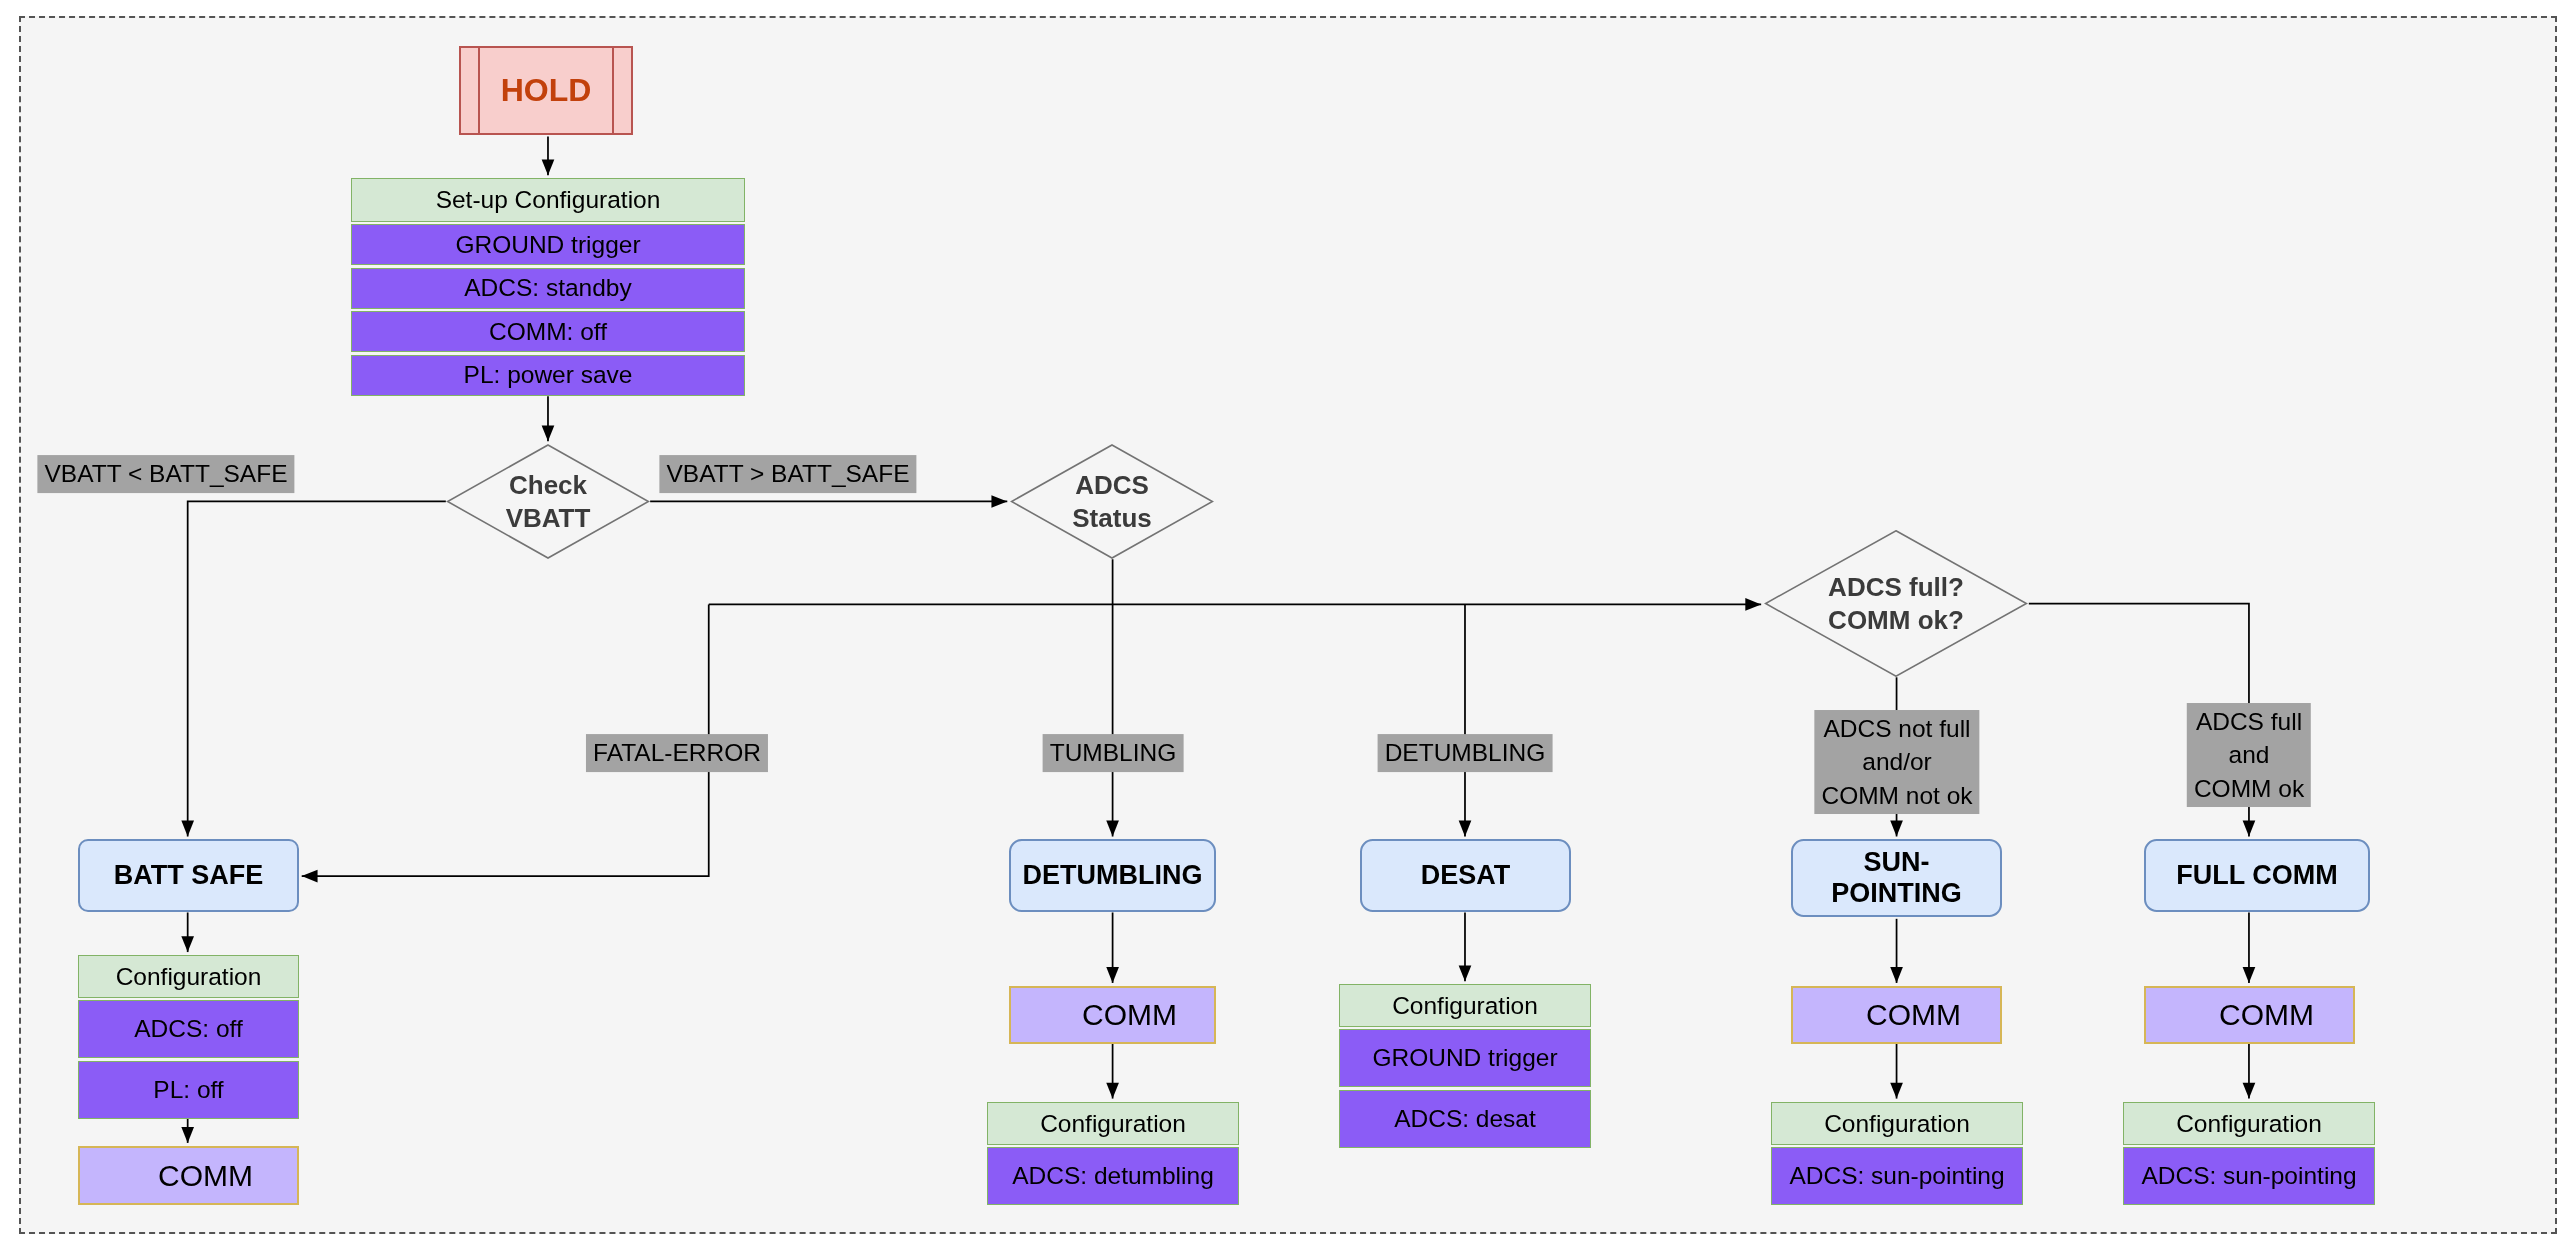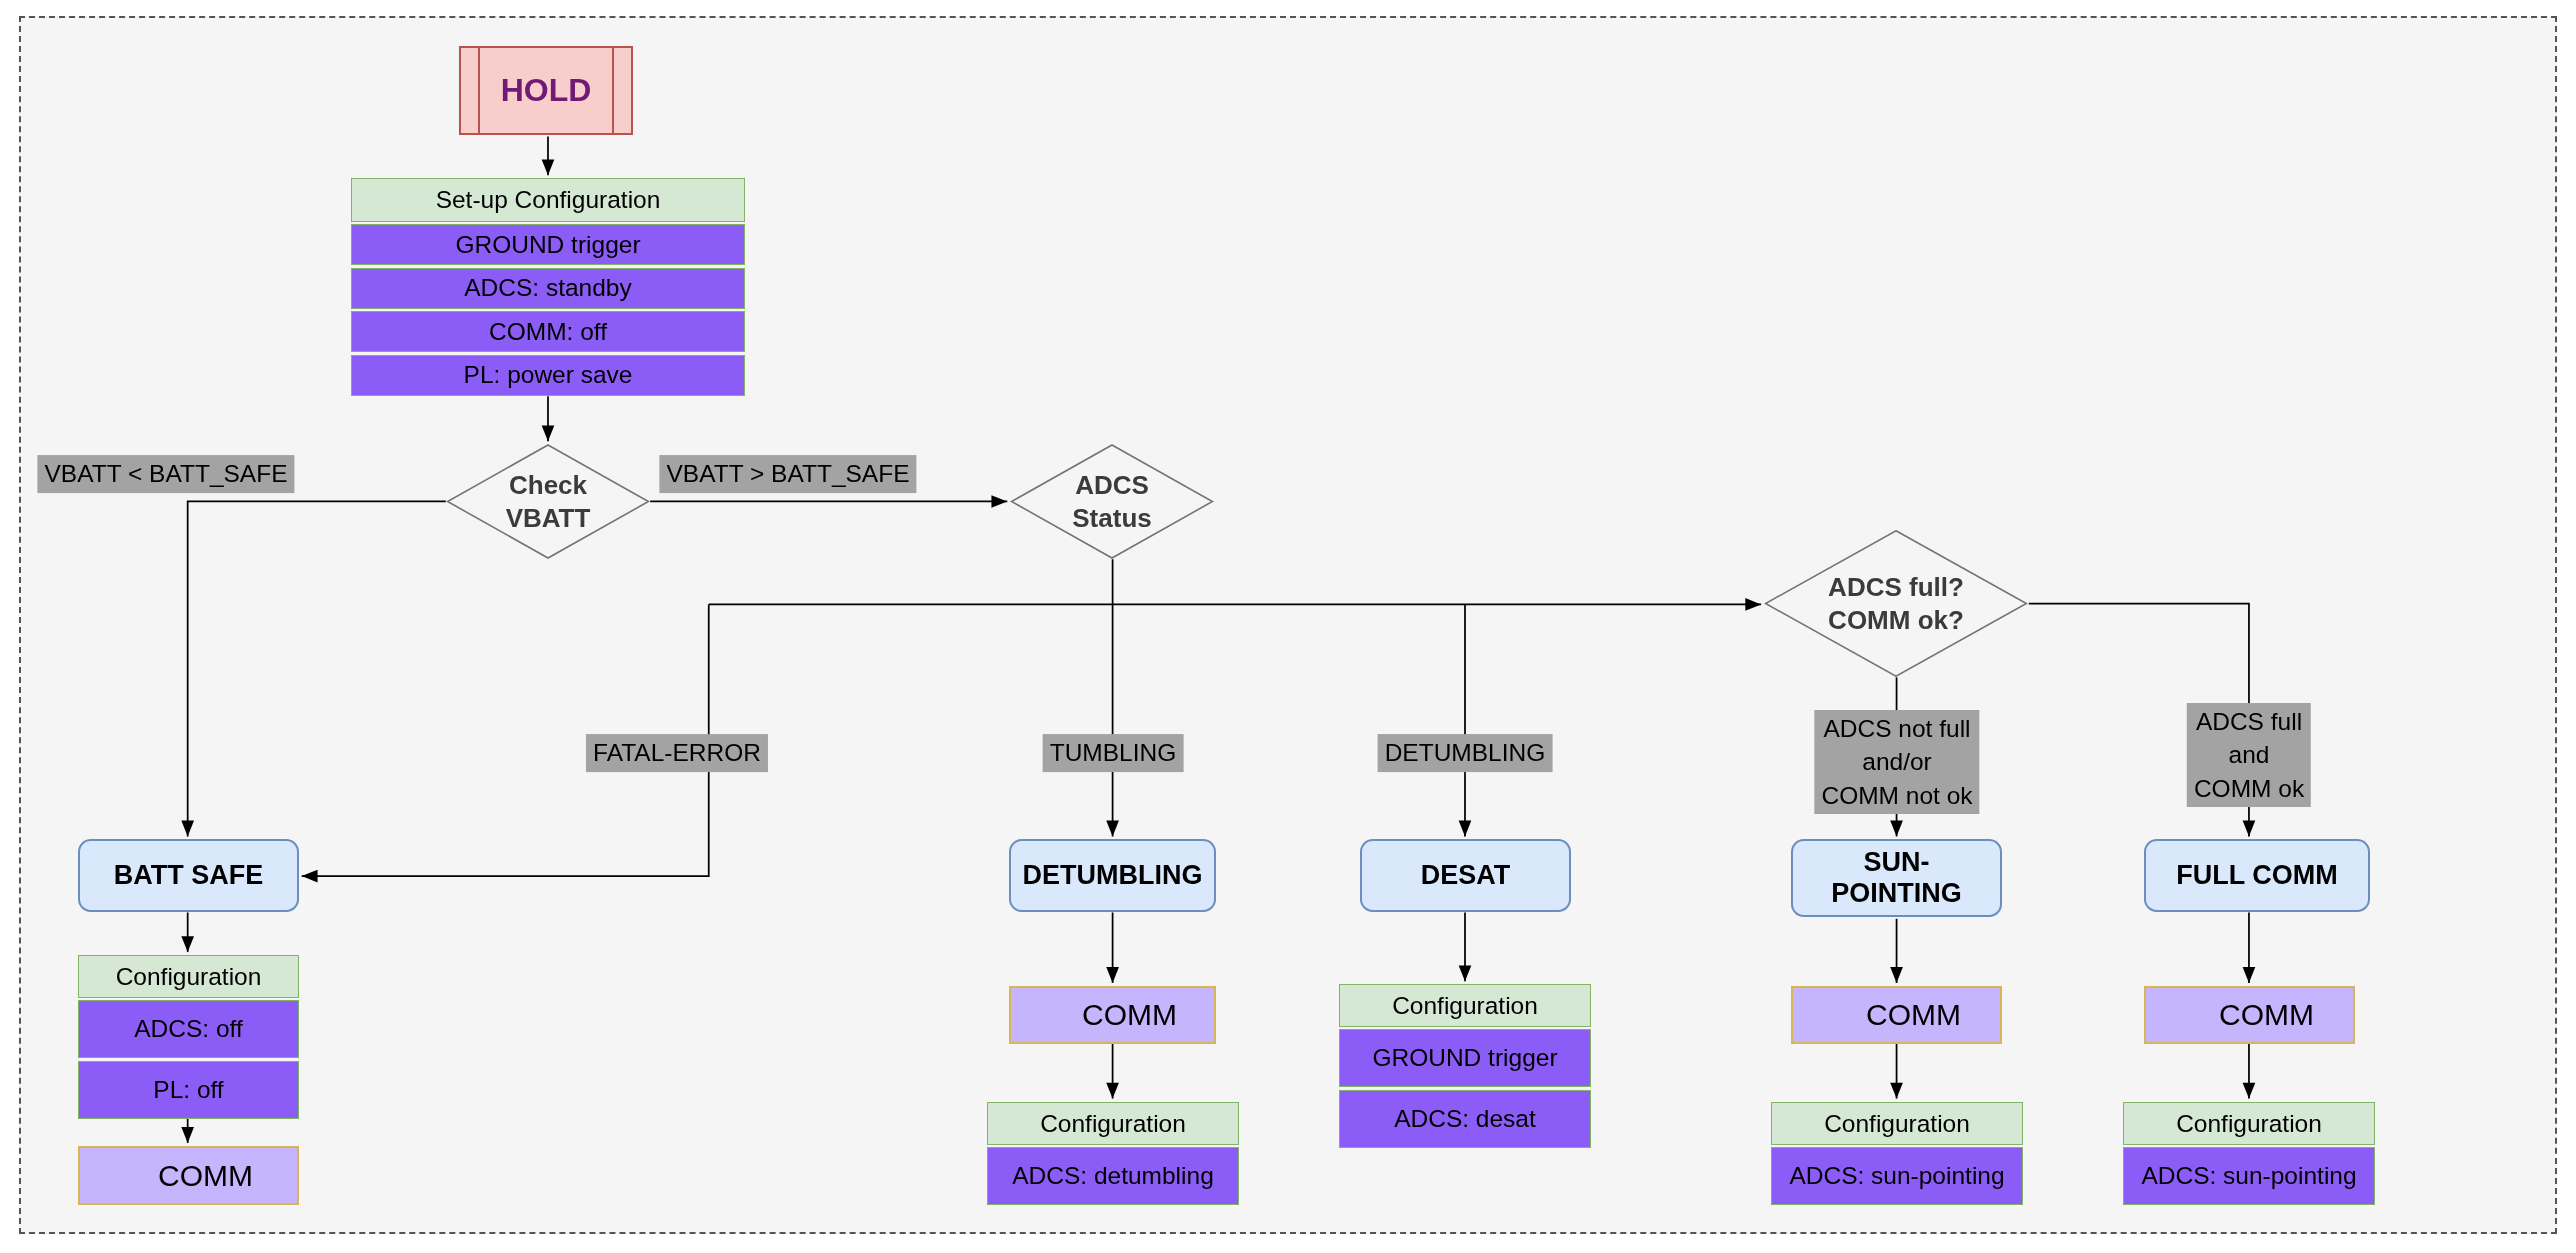--- a/index.html
+++ b/index.html
@@ -9,21 +9,21 @@
 
   .frame { position:absolute; left:19px; top:16px; width:2538px; height:1218px;
            background:#f5f5f5; border:2.4px dashed #545454; }
 
   svg.wires { position:absolute; left:0; top:0; pointer-events:none; }
   svg.wires line, svg.wires polyline { stroke:#000000; stroke-width:2.2; fill:none; }
 
   
   .hold { position:absolute; background:#f8cecc; border:2px solid #b85450;
           display:flex; align-items:center; justify-content:center;
-          font-weight:bold; font-size:32px; color:#701a75; }
+          font-weight:bold; font-size:32px; color:#c2410c; }
   .hold::before, .hold::after { content:""; position:absolute; top:0; bottom:0;
           width:0; border-left:2px solid #b85450; }
   .hold::before { left:16.6px; }
   .hold::after  { right:16.6px; }
 
   
   .diamond { position:absolute; }
   .diamond svg { position:absolute; left:0; top:0; }
   .diamond .dtext { position:absolute; inset:0; display:flex; align-items:center; justify-content:center;
           text-align:center; font-weight:bold; font-size:26px; color:#3b3b3b;
@@ -128,21 +128,21 @@
   <div class="elabel" style="left:677px; top:753px;">FATAL-ERROR</div>
   <div class="elabel" style="left:1113px; top:753px;">TUMBLING</div>
   <div class="elabel" style="left:1465px; top:753px;">DETUMBLING</div>
   <div class="elabel" style="left:1897px; top:762px;">ADCS not full
 and/or
 COMM not ok</div>
   <div class="elabel" style="left:2249px; top:755px;">ADCS full
 and
 COMM ok</div>
 
-  <div class="state" style="left:78px; top:839px; width:221px; height:73px;">BATT SAFE</div>
+  <div class="state" style="left:78px; top:839px; width:221px; height:73px;border-radius:10px;">BATT SAFE</div>
   <div class="state" style="left:1009px; top:839px; width:207px; height:73px;">DETUMBLING</div>
   <div class="state" style="left:1360px; top:839px; width:211px; height:73px;">DESAT</div>
   <div class="state" style="left:1791px; top:839px; width:211px; height:78px;">SUN-
 POINTING</div>
   <div class="state" style="left:2144px; top:839px; width:226px; height:73px;">FULL COMM</div>
 
   <div class="cfgtable" style="left:78px; top:955px; width:221px;">
     <div class="cfgcell head">Configuration</div>
     <div class="cfgcell row">ADCS: off</div>
     <div class="cfgcell row">PL: off</div>

